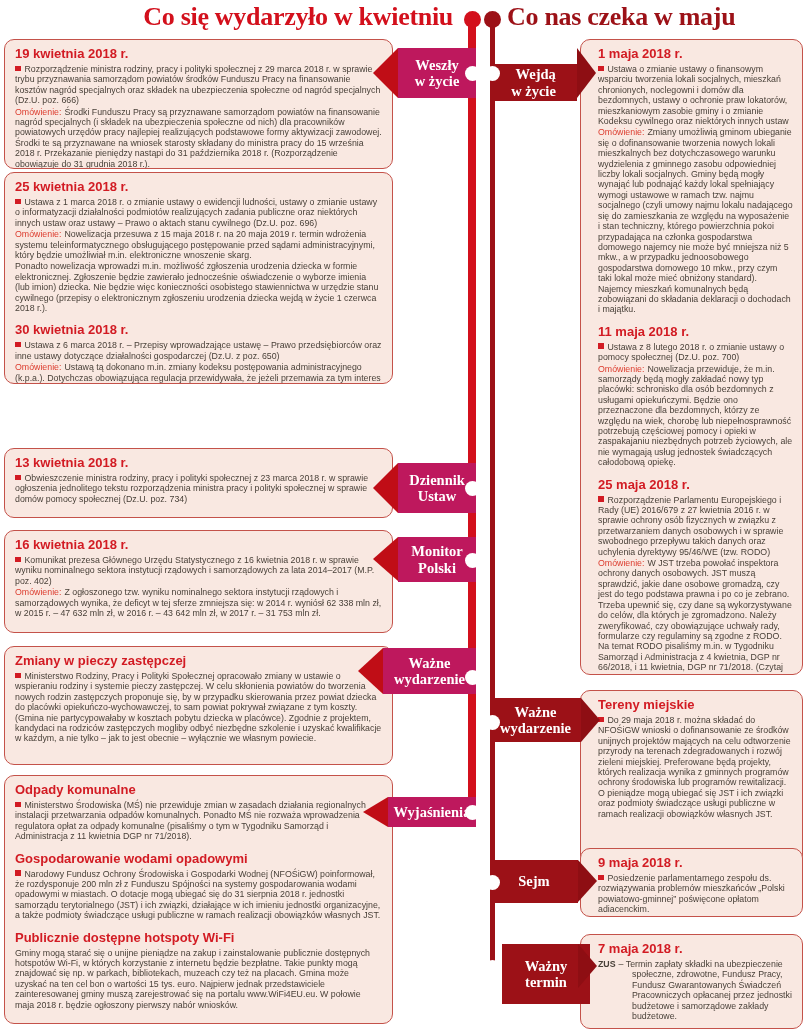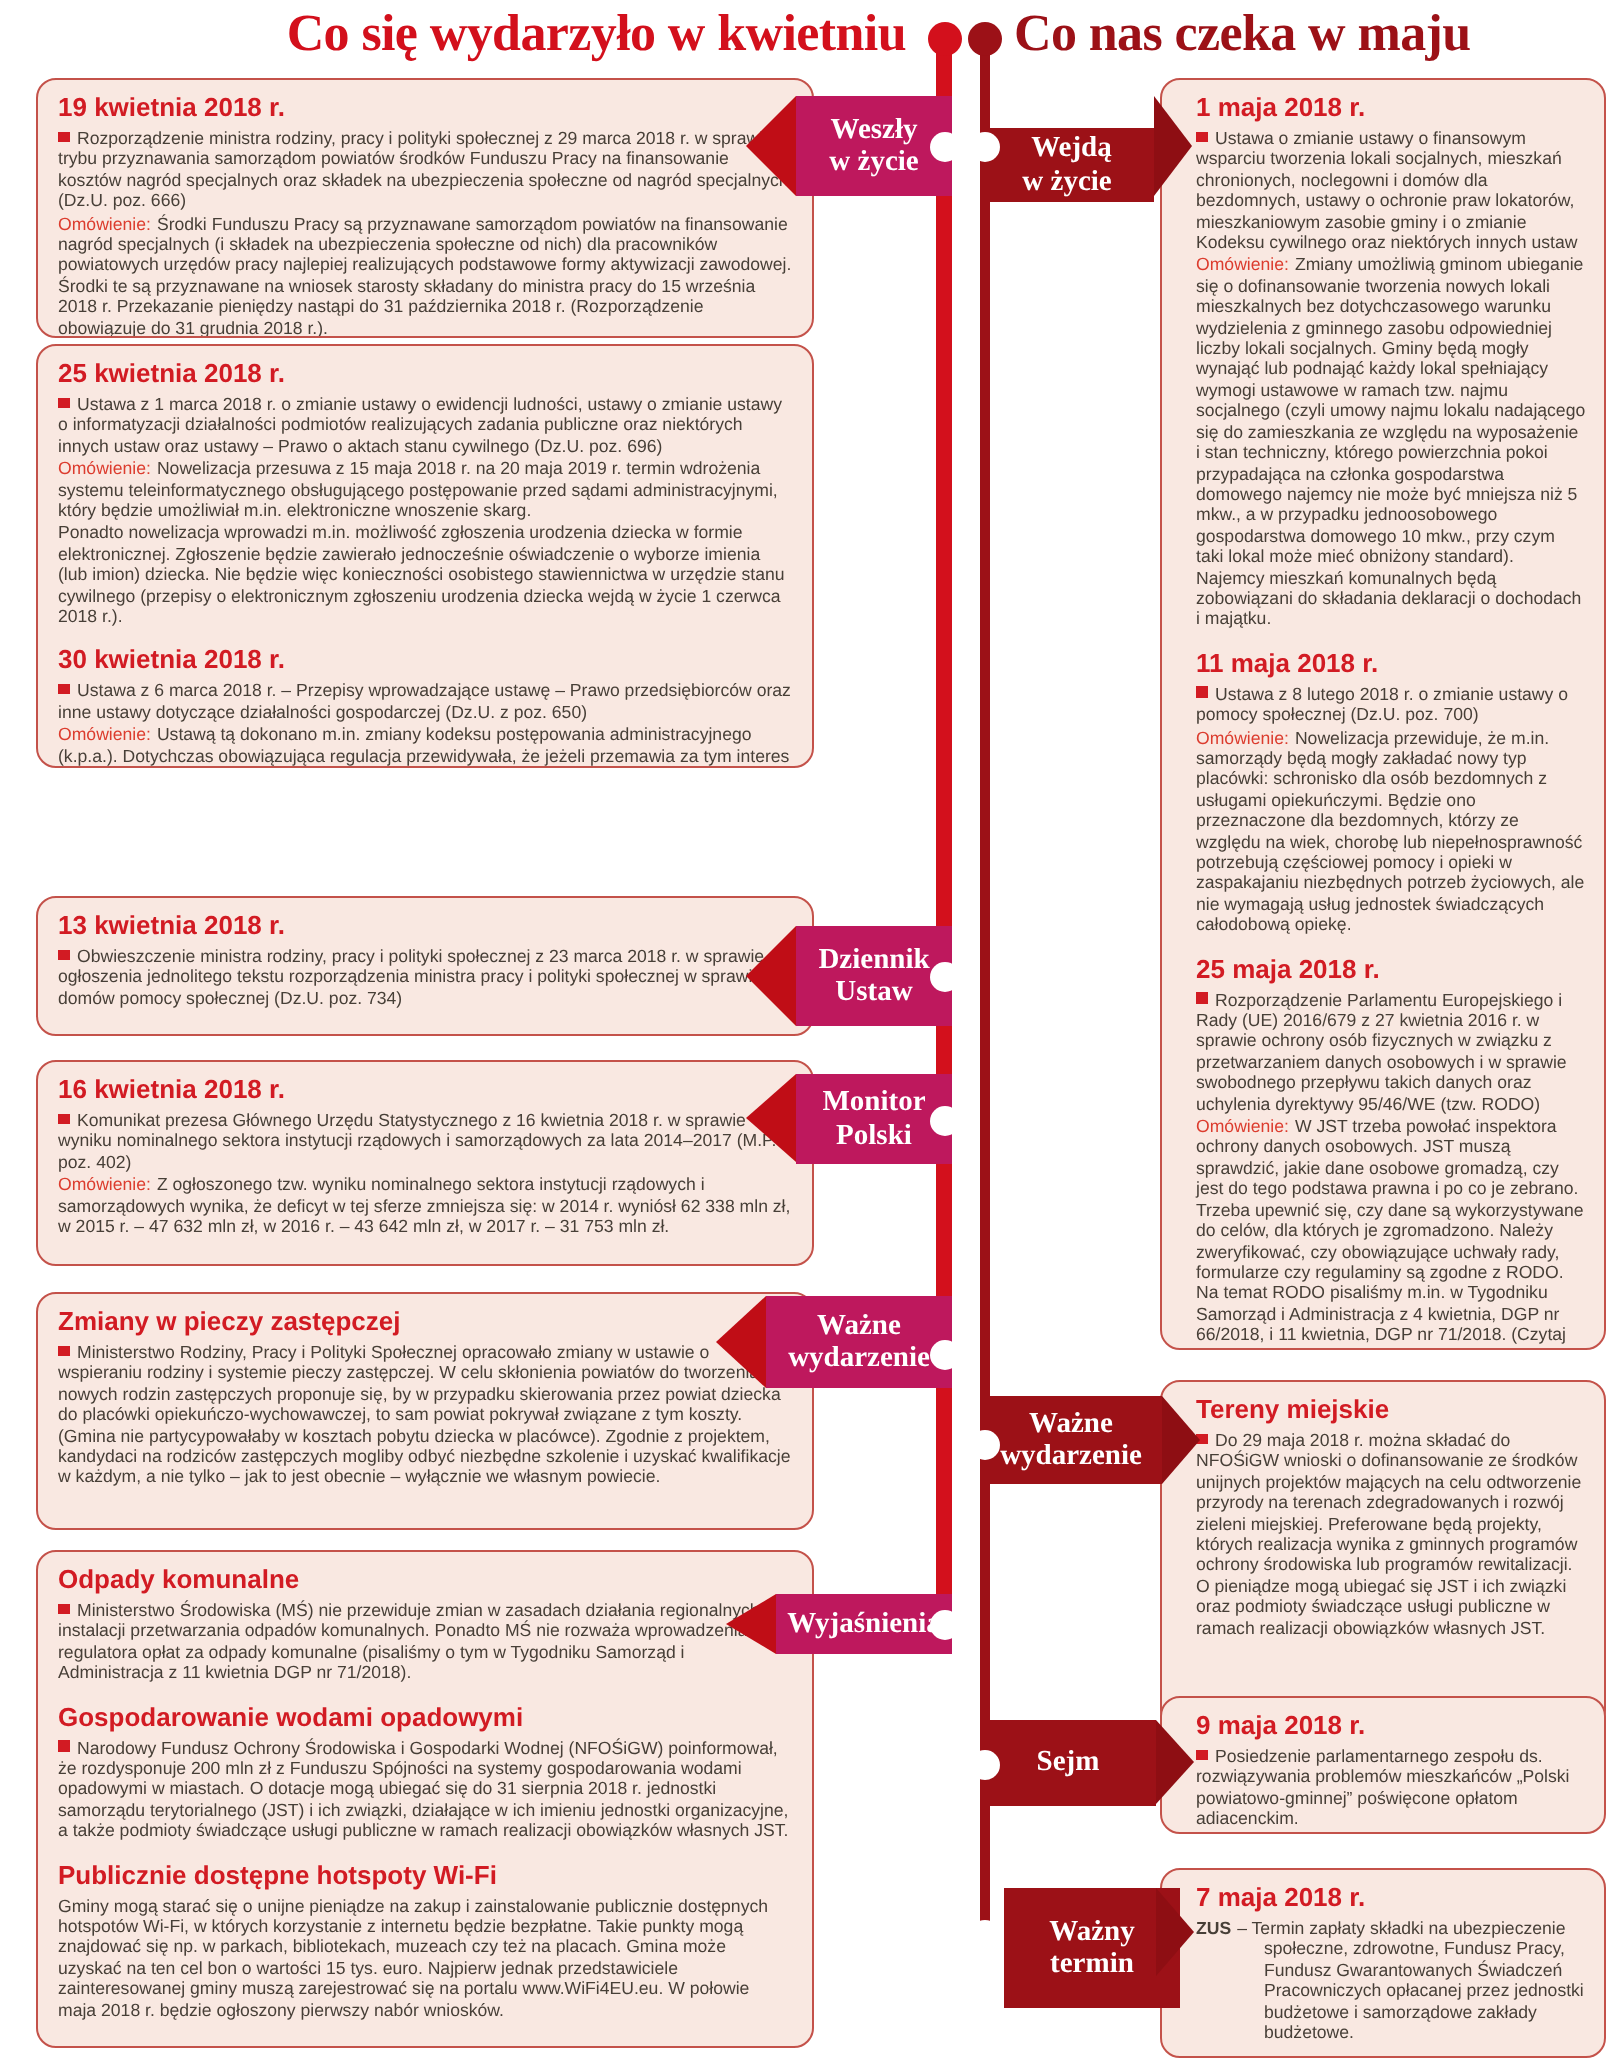--- a/index.html
+++ b/index.html
@@ -14,21 +14,21 @@
   .hdot.april{left:464px;background:#d3101c;}
   .hdot.may{left:484px;background:#9c1117;}
   
   .vline{position:absolute;}
   .vline.april{left:468px;top:22px;width:8px;height:805px;background:#d3101c;}
   .vline.may{left:490px;top:22px;width:5px;height:944px;background:#9c1117;}
   
   .pbox{position:absolute;background:#f9e8e1;border:1.5px solid #c4524a;border-radius:10px;
         box-sizing:border-box;overflow:hidden;color:#473f37;font-size:8.8px;line-height:10.4px;
         padding:5px 10px 6px 10px;}
-  .pbox.leftcol{left:18px;width:389px;}
+  .pbox.leftcol{left:4px;width:389px;}
   .pbox.rightcol{left:580px;width:223px;padding-left:17px;padding-right:9px;}
   .sec + .sec{margin-top:9px;}
   .sec-title{font-size:13px;line-height:15px;font-weight:bold;color:#d21b23;margin:1px 0 3px;}
   .para{margin-top:1px;}
   .para:first-of-type{margin-top:0;}
   .sq{display:inline-block;width:5.5px;height:5.5px;background:#d21b23;margin-right:4px;
       position:relative;top:-1px;}
   .oml{color:#dc3c2e;margin-right:3px;}
   .zus-lead{font-weight:bold;margin-right:3px;}
   .para.zus{padding-left:34px;text-indent:-34px;}

